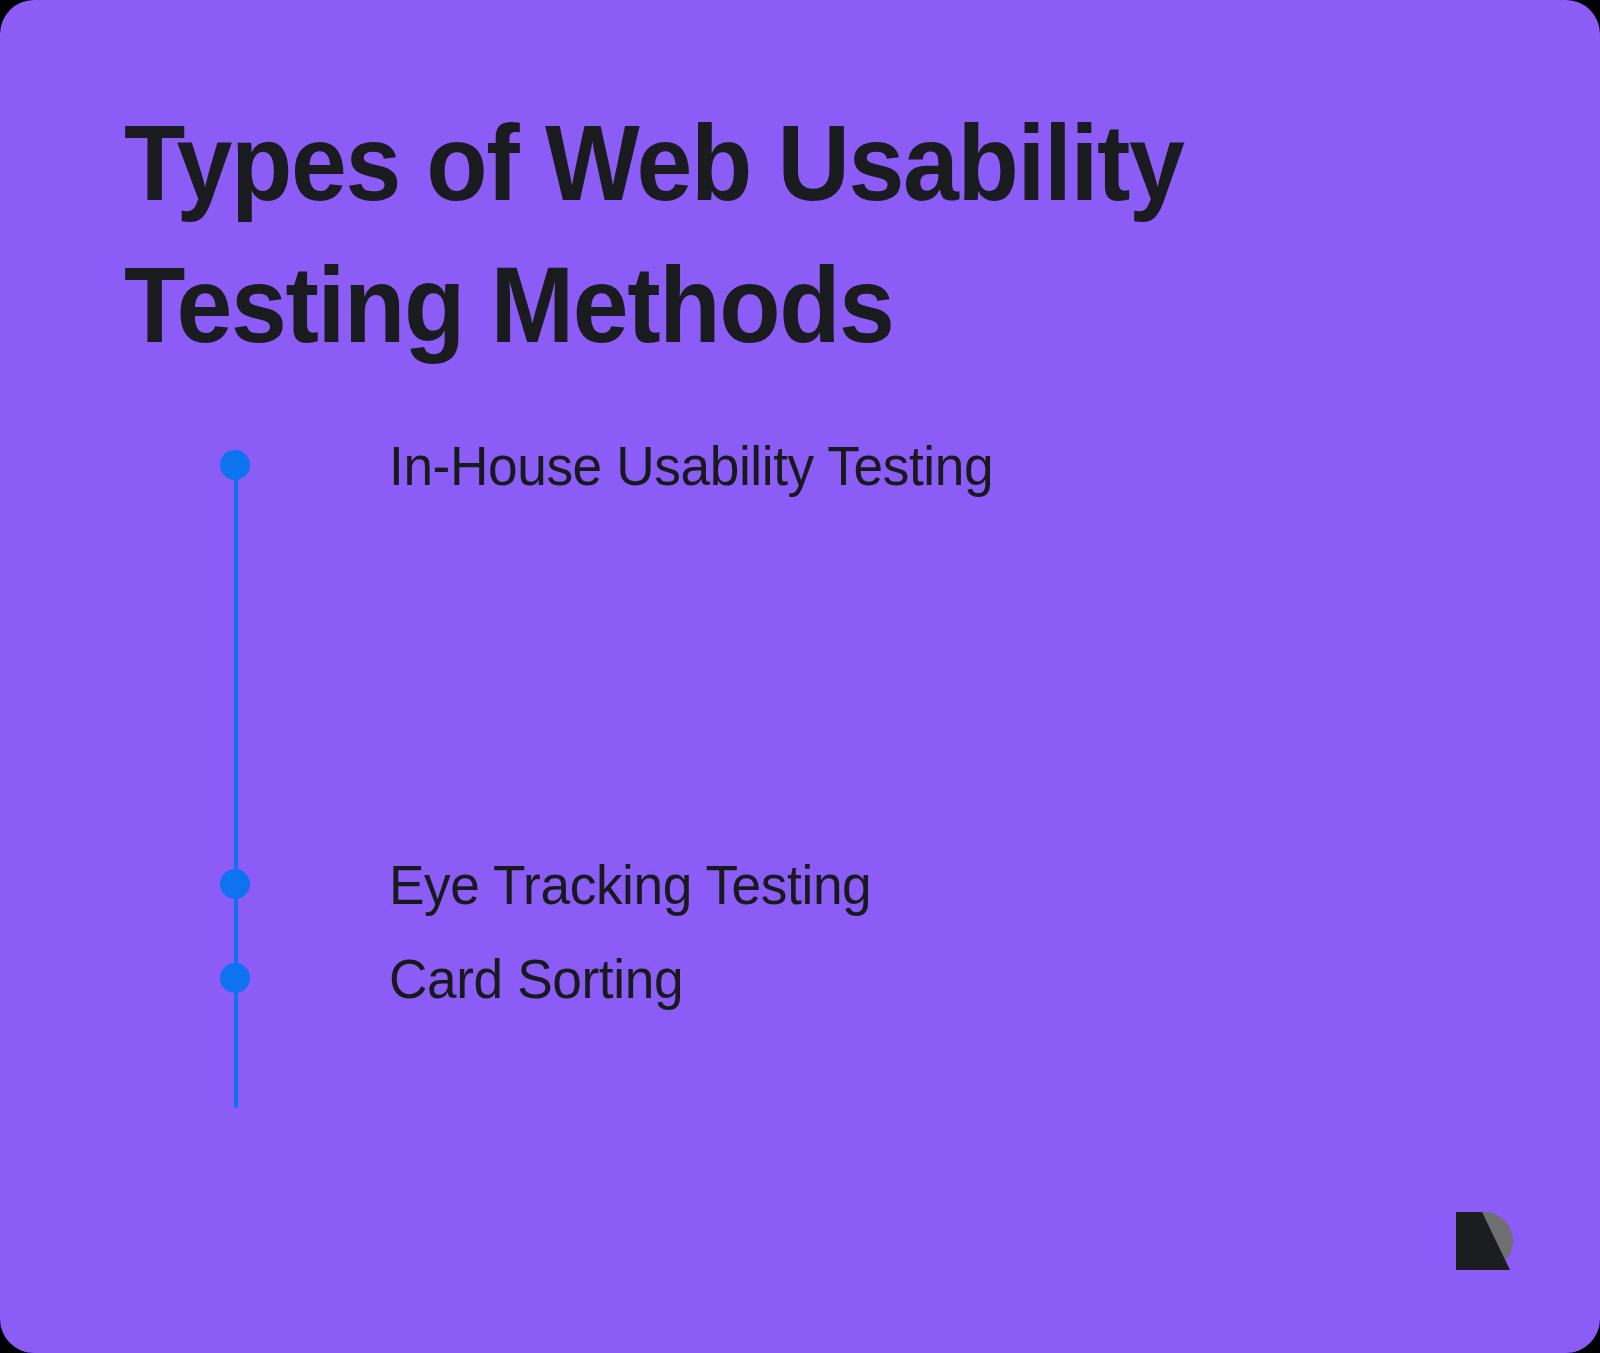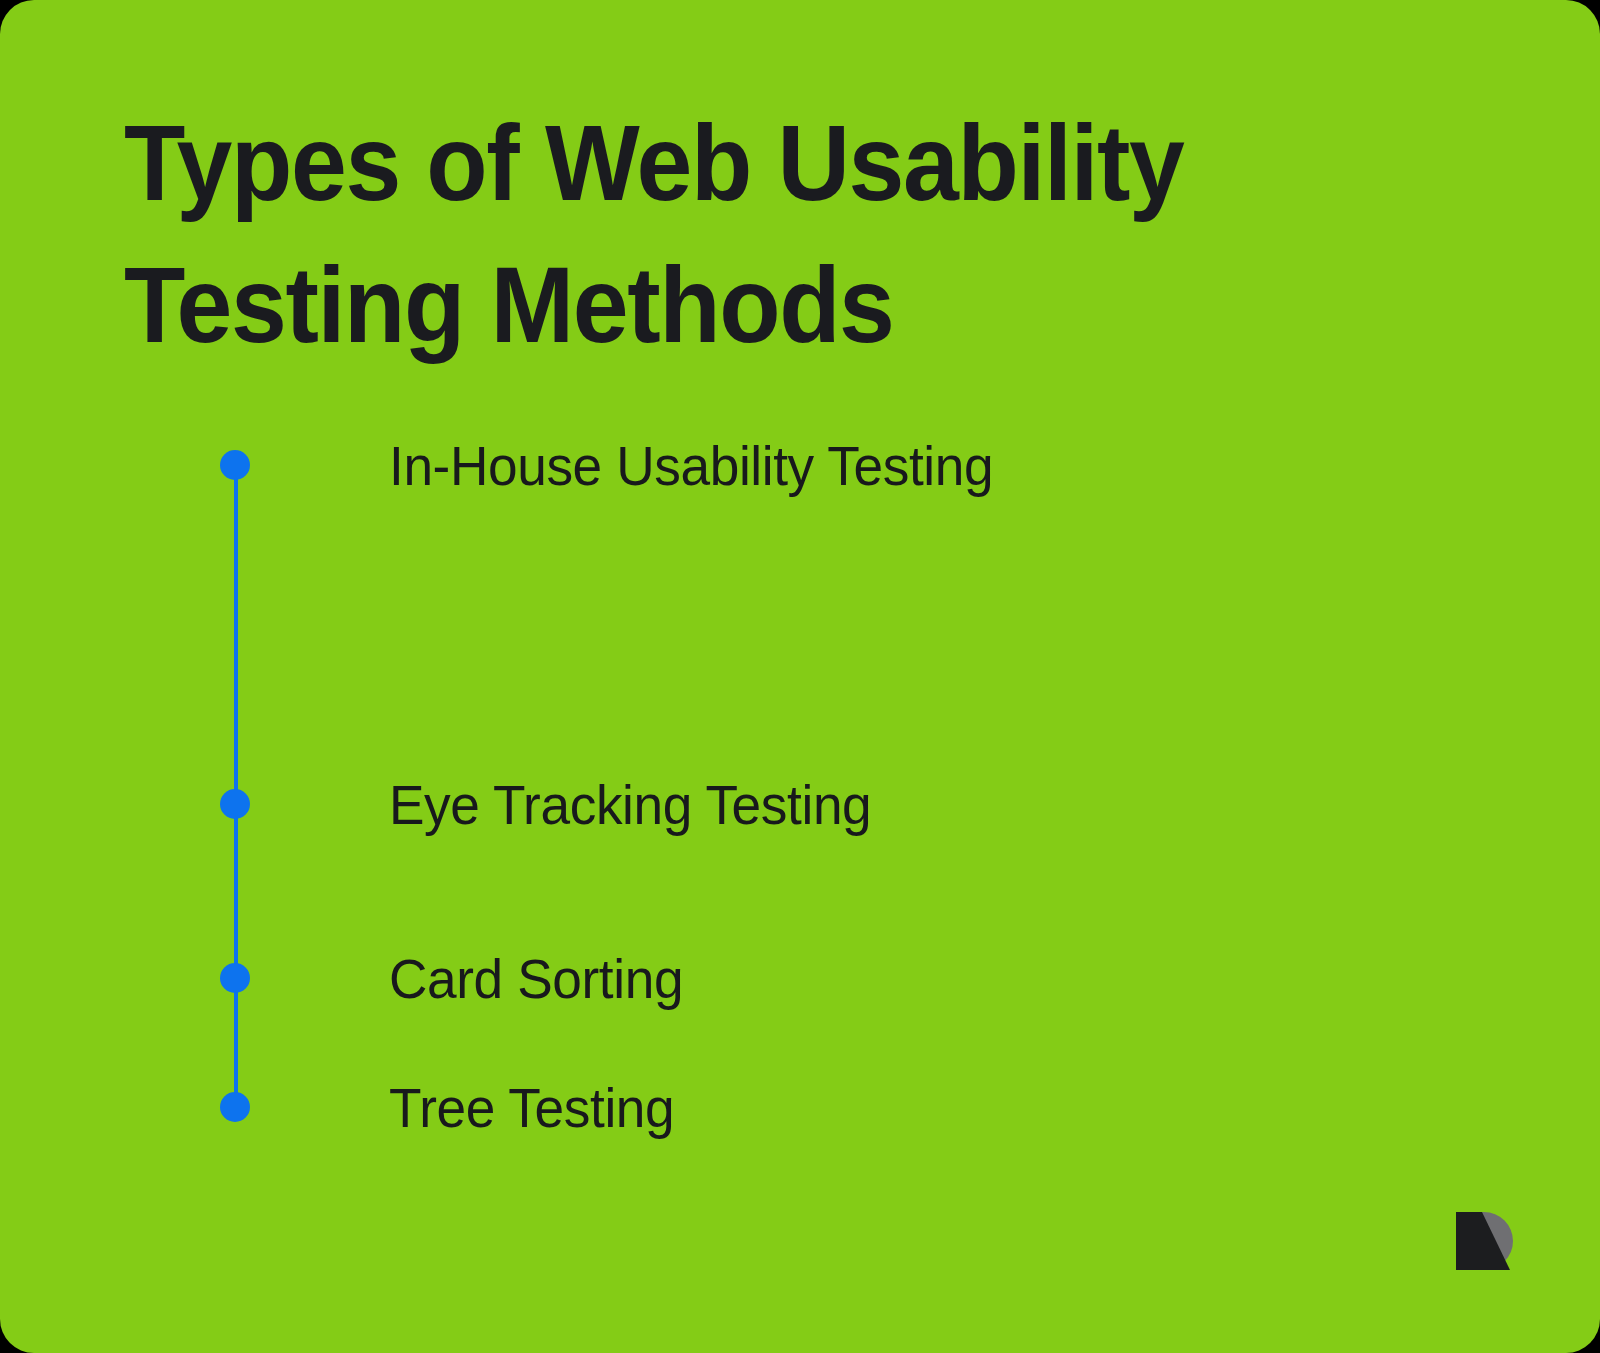--- a/index.html
+++ b/index.html
@@ -20,21 +20,21 @@
     height: 1353px;
     background: #000000;
   }
 
   #card {
     position: absolute;
     left: 0;
     top: 0;
     width: 1600px;
     height: 1353px;
-    background: #84cc16;
+    background: #8b5cf6;
     border-radius: 34px;
     overflow: hidden;
   }
 
   #title {
     position: absolute;
     left: 124px;
     top: 92px;
     width: 1180px;
     color: #1A1B1F;
@@ -133,40 +133,34 @@
 
       <div class="list-item" style="top:416px;">
         <span class="item-dot-slot">
           <span class="item-dot"></span>
         </span>
         <span class="item-label">In-House Usability Testing</span>
       </div>
 
 
 
-      <div class="list-item" style="top:755px;">
+      <div class="list-item" style="top:835px;">
         <span class="item-dot-slot">
           <span class="item-dot"></span>
         </span>
         <span class="item-label">Eye Tracking Testing</span>
       </div>
 
       <div class="list-item" style="top:929px;">
         <span class="item-dot-slot">
           <span class="item-dot"></span>
         </span>
         <span class="item-label">Card Sorting</span>
       </div>
 
-      <div class="list-item" style="top:1058px;">
-        <span class="item-dot-slot">
-          <span class="item-dot"></span>
-        </span>
-        <span class="item-label">Tree Testing</span>
-      </div>
 
     </div>
 
     <svg id="logo" viewBox="0 0 64 66" width="64" height="66" aria-hidden="true">
       <path d="M4 4 H32 A29 29 0 0 1 32 62 H4 Z" fill="#6F6F72"></path>
       <path d="M4 4 H30 L58 62 H4 Z" fill="#1C1D1F"></path>
     </svg>
 
   </div>
 </div>

